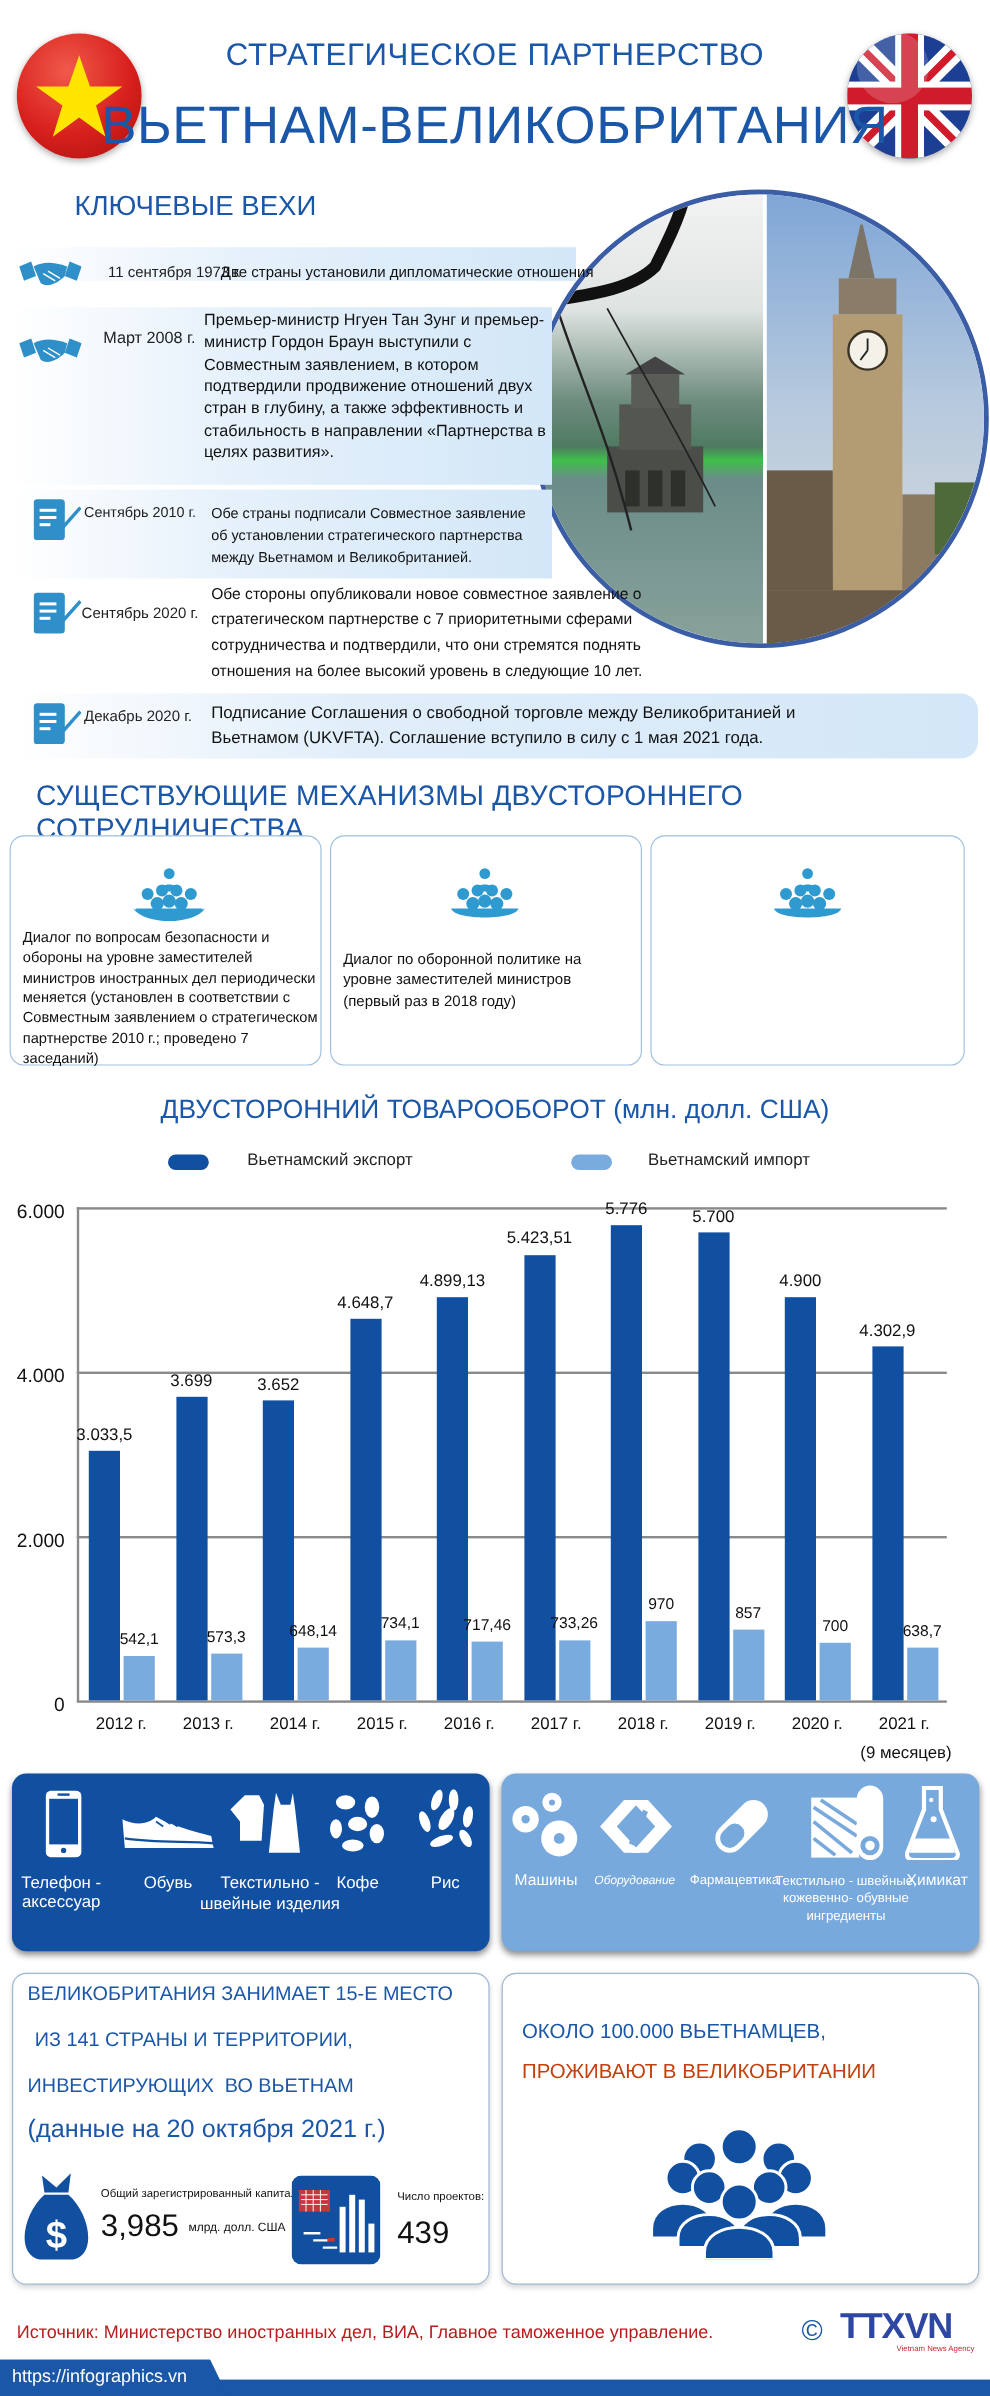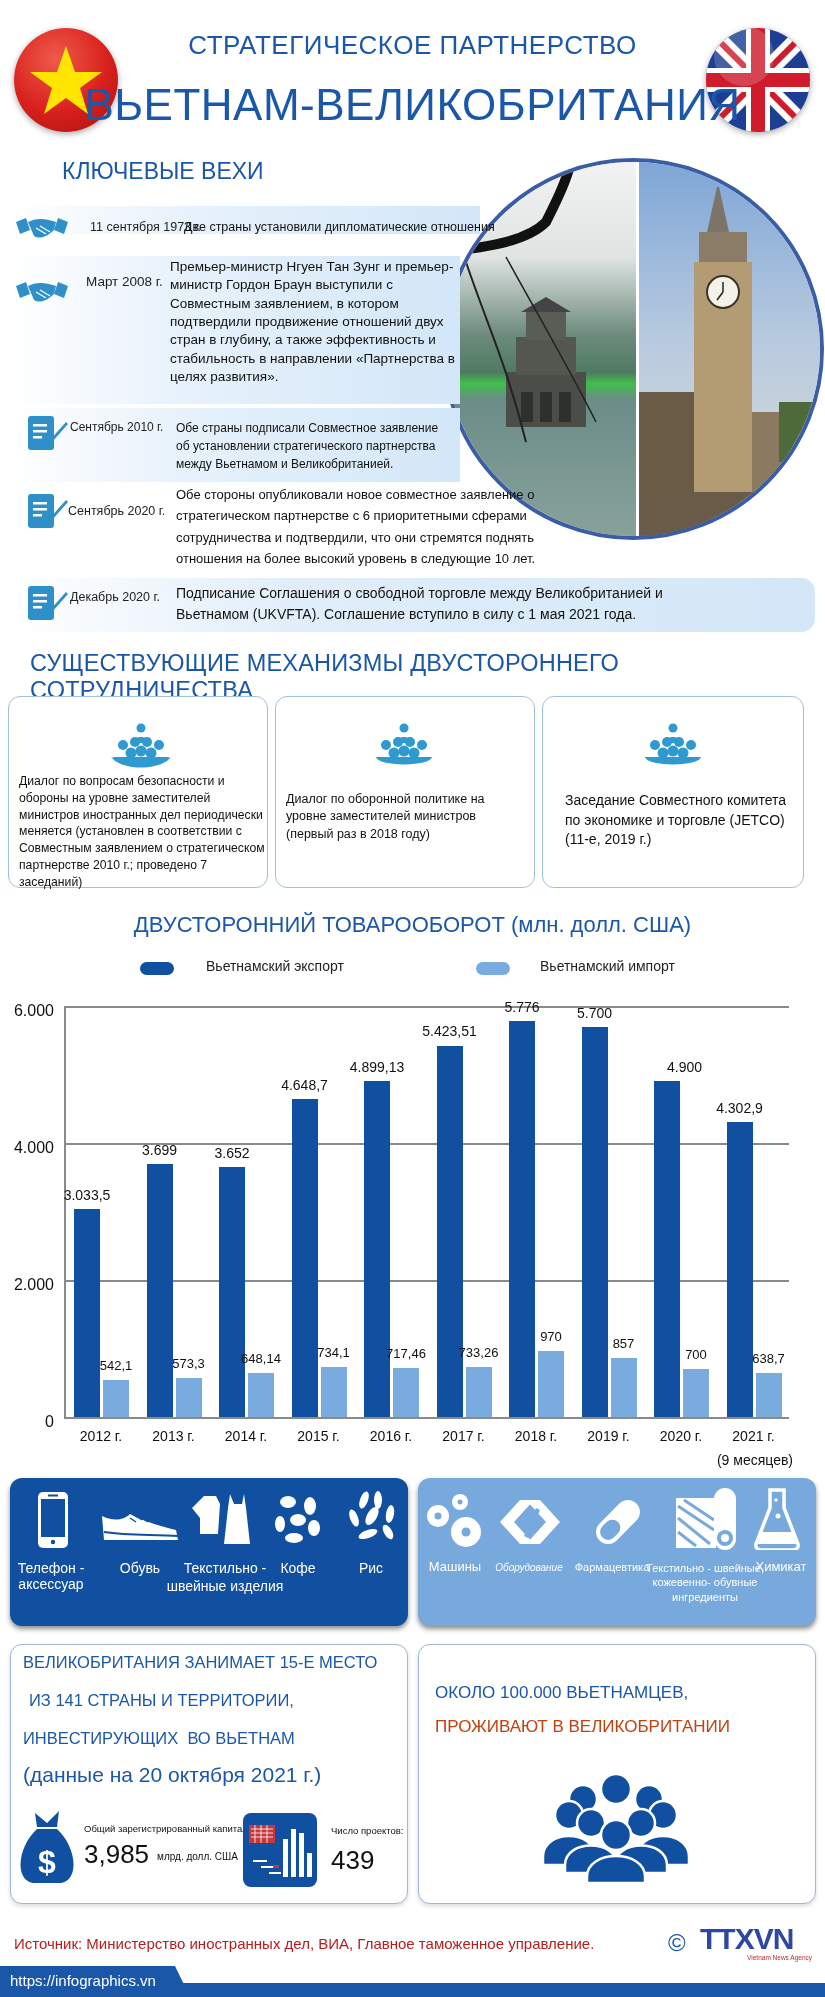--- a/index.html
+++ b/index.html
@@ -124,21 +124,21 @@
 
 <div style="position:absolute; left:10px; top:484px; width:560px; height:86px;">
   <svg class="icon" style="left:18px; top:8px;" width="40" height="40" viewBox="0 0 40 40">
     <rect x="0" y="2" width="26" height="34" rx="3" fill="#2f8fc8"></rect>
     <rect x="5" y="10" width="14" height="2.5" fill="#fff"></rect>
     <rect x="5" y="16" width="14" height="2.5" fill="#fff"></rect>
     <rect x="5" y="22" width="9" height="2.5" fill="#fff"></rect>
     <polygon points="38,8 40,10 24,28 20,30 22,26" fill="#2f8fc8"></polygon>
   </svg>
   <div class="ms-date" style="left:58px; top:20px; font-size:12.5px;">Сентябрь 2020 г.</div>
-  <div class="ms-text" style="left:166px; top:0px; width:380px; font-size:13px; line-height:1.65;">Обе стороны опубликовали новое совместное заявление о стратегическом партнерстве с 6 приоритетными сферами сотрудничества и подтвердили, что они стремятся поднять отношения на более высокий уровень в следующие 10 лет.</div>
+  <div class="ms-text" style="left:166px; top:0px; width:380px; font-size:13px; line-height:1.65;">Обе стороны опубликовали новое совместное заявление о стратегическом партнерстве с 7 приоритетными сферами сотрудничества и подтвердили, что они стремятся поднять отношения на более высокий уровень в следующие 10 лет.</div>
 </div>
 
 <div style="position:absolute; left:10px; top:578px; width:805px; height:54px; border-radius:0 14px 14px 0; background: linear-gradient(90deg, #ffffff 0%, #e1eefa 35%, #d3e7f8 100%);">
   <svg class="icon" style="left:18px; top:6px;" width="40" height="40" viewBox="0 0 40 40">
     <rect x="0" y="2" width="26" height="34" rx="3" fill="#2f8fc8"></rect>
     <rect x="5" y="10" width="14" height="2.5" fill="#fff"></rect>
     <rect x="5" y="16" width="14" height="2.5" fill="#fff"></rect>
     <rect x="5" y="22" width="9" height="2.5" fill="#fff"></rect>
     <polygon points="38,8 40,10 24,28 20,30 22,26" fill="#2f8fc8"></polygon>
   </svg>
@@ -185,21 +185,20 @@
     <path d="M22,20 C22,12 38,12 38,20 Z" fill="#2f9ad0"></path>
     <circle cx="12" cy="22" r="5" fill="#2f9ad0"></circle>
       <circle cx="24" cy="19" r="5" fill="#2f9ad0"></circle>
       <circle cx="36" cy="19" r="5" fill="#2f9ad0"></circle>
       <circle cx="48" cy="22" r="5" fill="#2f9ad0"></circle>
     <circle cx="20" cy="30" r="5.5" fill="#2f9ad0"></circle>
       <circle cx="40" cy="30" r="5.5" fill="#2f9ad0"></circle>
       <circle cx="30" cy="28" r="5.5" fill="#2f9ad0"></circle>
     <path d="M2,34 L58,34 C56,44 4,44 2,34 Z" fill="#2f9ad0"></path>
   </svg>
-  <div class="card-text" style="left:22px; top:94px; width:225px; font-size:14px; line-height:1.4;">Заседание Совместного комитета по экономике и торговле (JETCO) (11-е, 2019 г.)</div>
 </div>
 
 <div class="section-h" style="left:0; width:825px; text-align:center; top:912px; font-size:22px;">ДВУСТОРОННИЙ ТОВАРООБОРОТ (млн. долл. США)</div>
 <div class="legend-sw" style="left:140px; top:962px; background:#114fa0;"></div>
 <div class="legend-label" style="left:206px; top:958px;">Вьетнамский экспорт</div>
 <div class="legend-sw" style="left:476px; top:962px; background:#7aabdf;"></div>
 <div class="legend-label" style="left:540px; top:958px;">Вьетнамский импорт</div>
 
 <div class="ytick" style="left:4px; top:1002px;">6.000</div>
 <div class="ytick" style="left:4px; top:1139px;">4.000</div>
@@ -240,21 +239,21 @@
       <div class="bar" style="left: 445px; width: 26px; height: 395.656px; background: rgb(17, 79, 160);"></div>
       <div class="bar" style="left: 474px; width: 26px; height: 66.445px; background: rgb(122, 171, 223);"></div>
       <div class="bar-label" style="left: 423px; top: -6.656px;">5.776</div>
       <div class="bar-label" style="left: 452px; top: 322.555px; font-size: 13px;">970</div>
       <div class="bar" style="left: 517.5px; width: 26px; height: 390.45px; background: rgb(17, 79, 160);"></div>
       <div class="bar" style="left: 546.5px; width: 26px; height: 58.7045px; background: rgb(122, 171, 223);"></div>
       <div class="bar-label" style="left: 495.5px; top: -1.45px;">5.700</div>
       <div class="bar-label" style="left: 524.5px; top: 330.296px; font-size: 13px;">857</div>
       <div class="bar" style="left: 590px; width: 26px; height: 335.65px; background: rgb(17, 79, 160);"></div>
       <div class="bar" style="left: 619px; width: 26px; height: 47.95px; background: rgb(122, 171, 223);"></div>
-      <div class="bar-label" style="left: 568px; top: 53.35px; text-align: right;">4.900</div>
+      <div class="bar-label" style="left: 568px; top: 53.35px;">4.900</div>
       <div class="bar-label" style="left: 597px; top: 341.05px; font-size: 13px;">700</div>
       <div class="bar" style="left: 662.5px; width: 26px; height: 294.749px; background: rgb(17, 79, 160);"></div>
       <div class="bar" style="left: 691.5px; width: 26px; height: 43.751px; background: rgb(122, 171, 223);"></div>
       <div class="bar-label" style="left: 640.5px; top: 94.2514px;">4.302,9</div>
       <div class="bar-label" style="left: 669.5px; top: 345.249px; font-size: 13px;">638,7</div>
     </div>
 </div>
 <div id="xlabels">
     <div class="xlabel" style="left: 66px; top: 1428px;">2012 г.</div>
     <div class="xlabel" style="left: 138.5px; top: 1428px;">2013 г.</div>

